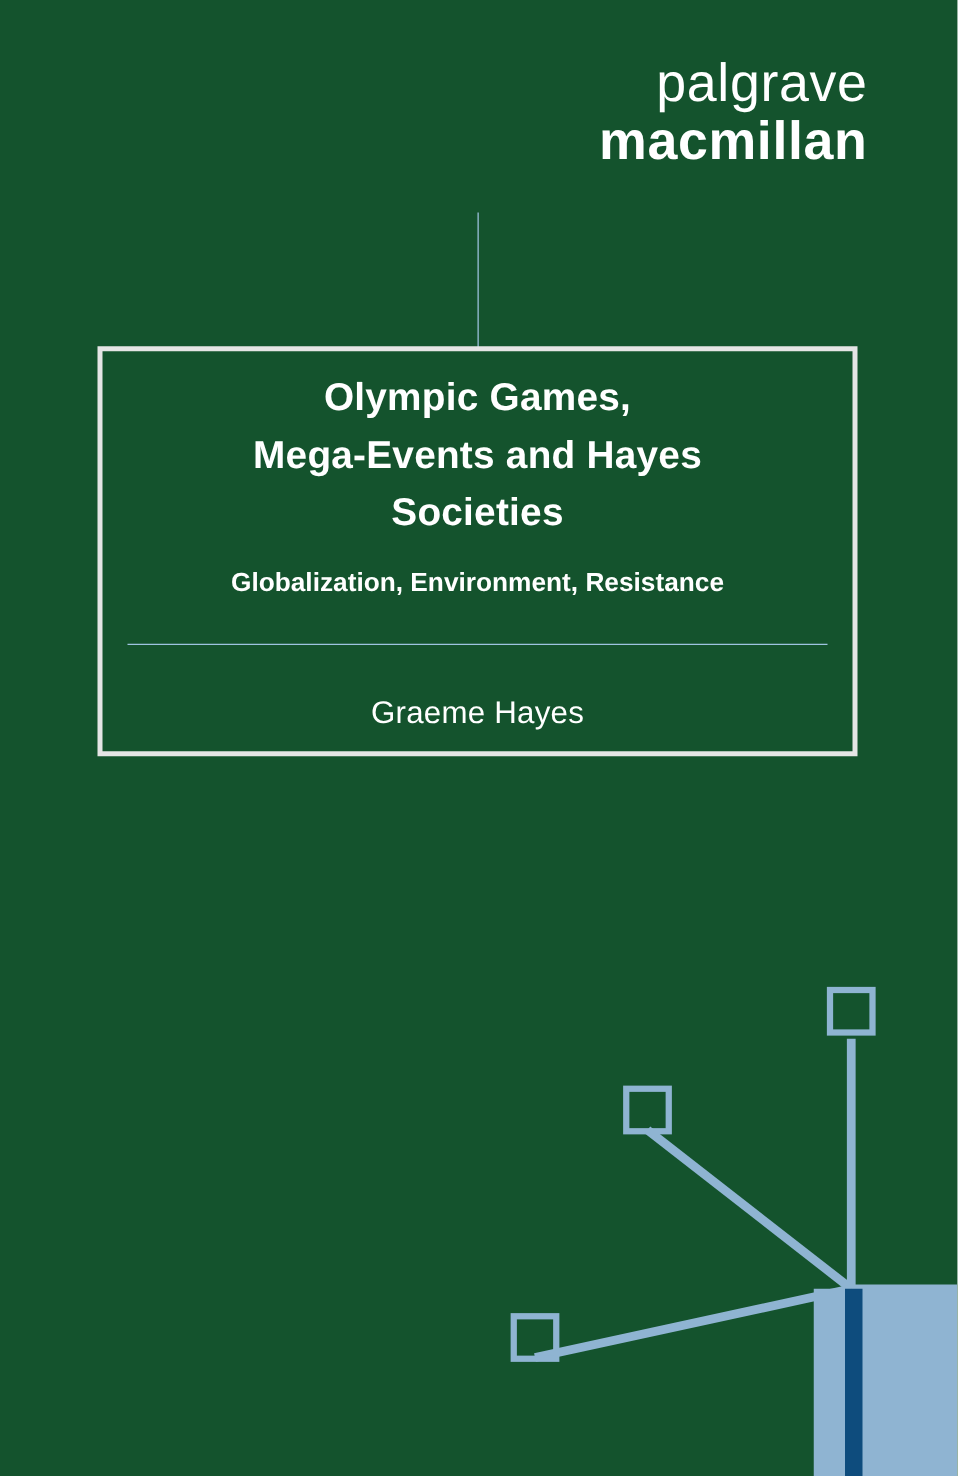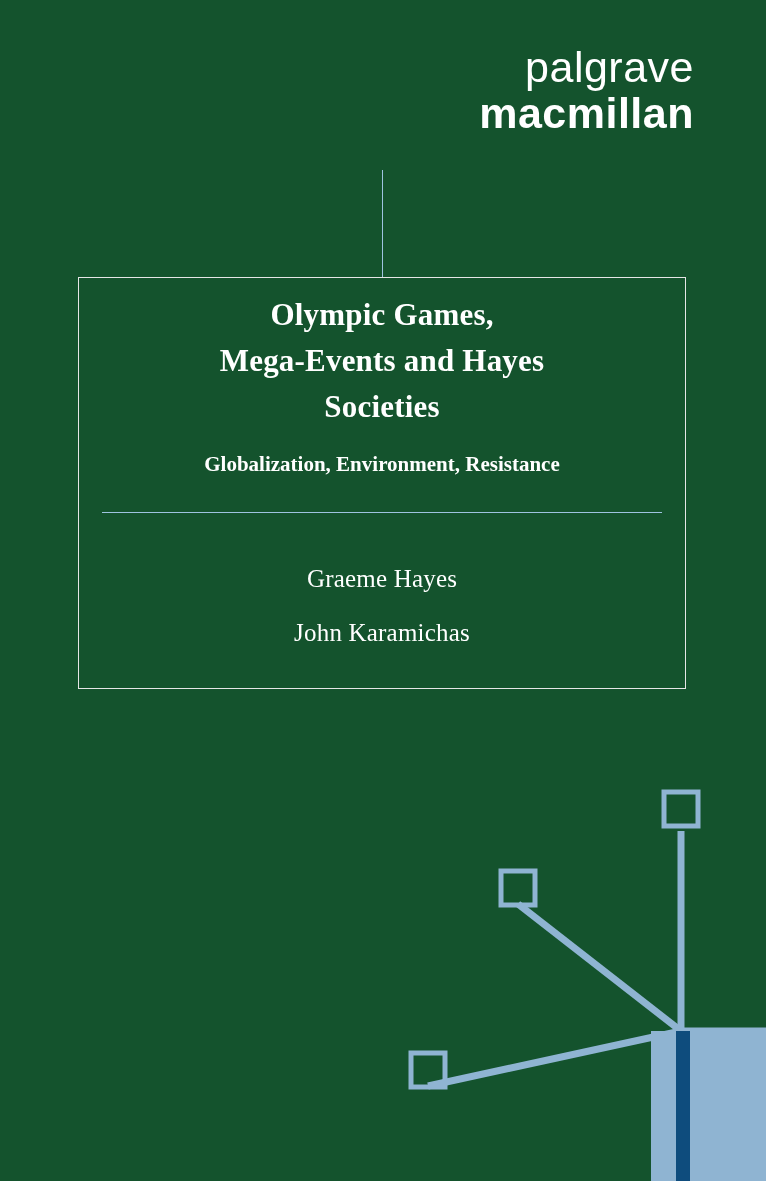--- a/index.html
+++ b/index.html
@@ -38,24 +38,23 @@
     letter-spacing: 0.5px;
     display: block;
     text-align: right;
   }
   
   .title-box {
     position: absolute;
     left: 78px;
     top: 277px;
     width: 608px;
-    height: 412px;
-    border: 1px solid #e5e5e5;
+    height: 328px;
+    border: 4px solid #e5e5e5;
     box-sizing: border-box;
-    font-family: Liberation Serif, serif;
   }
   .title-inner {
     position: absolute;
     left: 0;
     right: 0;
     top: 14px;
     text-align: center;
     color: #ffffff;
   }
   .book-title {
@@ -73,21 +72,21 @@
   }
   .divider {
     width: 560px;
     height: 1px;
     background: #9fc4e0;
     margin: 34px auto 0 auto;
   }
   .author {
     font-size: 25px;
     font-weight: 400;
-    margin-top: 52px;
+    margin-top: 40px;
     letter-spacing: 0.2px;
   }
   .author.second {
     margin-top: 26px;
   }
   
   .connector {
     position: absolute;
     left: 382px;
     top: 170px;
@@ -120,21 +119,20 @@
   <div class="title-box">
     <div class="title-inner">
       <div class="book-title">
         <div>Olympic Games,</div>
         <div>Mega-Events and Hayes</div>
         <div>Societies</div>
       </div>
       <div class="book-subtitle">Globalization, Environment, Resistance</div>
       <div class="divider"></div>
       <div class="author">Graeme Hayes</div>
-      <div class="author second">John Karamichas</div>
     </div>
   </div>
 
   <svg class="graphic" viewBox="0 0 420 400">
     <g stroke="#8fb4d2" stroke-width="7" fill="none">
       <line x1="335" y1="50" x2="335" y2="250"></line>
       <line x1="172" y1="123" x2="335" y2="250"></line>
       <line x1="82" y1="305" x2="335" y2="250"></line>
       <line x1="335" y1="250" x2="420" y2="250"></line>
     </g>

